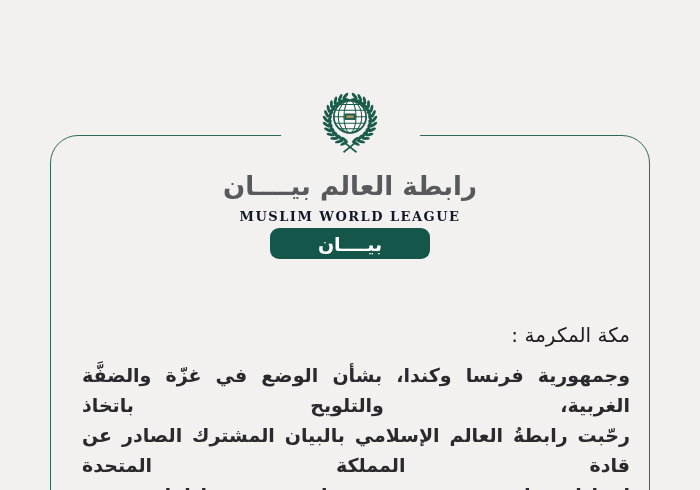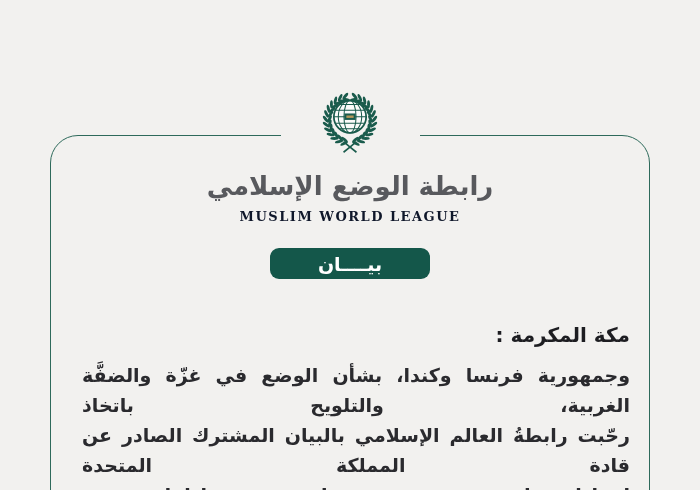--- a/index.html
+++ b/index.html
@@ -33,27 +33,27 @@
     direction:rtl;font-weight:700;font-size:26px;line-height:46px;
     color:#58595d;letter-spacing:0;
     font-family:"DejaVu Sans",sans-serif;
   }
   .english-name{
     position:absolute;left:0;top:209px;width:700px;text-align:center;
     font-family:"DejaVu Serif","Liberation Serif",serif;
     font-weight:700;font-size:13px;letter-spacing:1.5px;color:#0f172a;
   }
   .banner{
-    position:absolute;left:270px;top:248px;width:160px;height:31px;
+    position:absolute;left:270px;top:228px;width:160px;height:31px;
     border-radius:9px;display:flex;align-items:center;justify-content:center;
     color:#ffffff;font-size:19px;font-weight:700;direction:rtl;
   }
   .heading{
     position:absolute;right:70px;top:323px;direction:rtl;
-    font-size:20px;font-weight:700;color:#1d1d21;
+    font-size:20px;font-weight:400;color:#1d1d21;
   }
   .body-text{
     position:absolute;left:82px;right:70px;top:360px;
     direction:rtl;font-size:19px;line-height:30px;font-weight:700;
     color:var(--ink);
   }
   .body-line{
     text-align:justify;text-align-last:justify;text-justify:inter-word;
     white-space:nowrap0;
   }
@@ -124,21 +124,21 @@
         <path d="M58,82 Q50,76 42,69" stroke="#1a5b4c" stroke-width="2" fill="none"></path>
         <circle cx="50" cy="38" r="20" fill="#fbfbfa" stroke="#1a5b4c" stroke-width="2.2"></circle>
         <ellipse cx="50" cy="38" rx="7.5" ry="20" fill="none" stroke="#1a5b4c" stroke-width="1.3"></ellipse>
         <ellipse cx="50" cy="38" rx="14.5" ry="20" fill="none" stroke="#1a5b4c" stroke-width="1.3"></ellipse>
         <path d="M30,38 H70 M31.7,30 H68.3 M31.7,46 H68.3 M36.8,23 H63.2 M36.8,53 H63.2" stroke="#1a5b4c" stroke-width="1.3" fill="none"></path>
         <rect x="43" y="34" width="14" height="8" fill="#1a5b4c"></rect>
         <rect x="45.5" y="36.5" width="9" height="3" fill="#b5985a"></rect>
       </svg>
   </div>
 
-  <div class="calligraphy">رابطة الوضع الإسلامي</div>
+  <div class="calligraphy">رابطة العالم بيــــان</div>
 
   <div class="english-name">MUSLIM WORLD LEAGUE</div>
 
   <div class="banner" id="banner" style="background: rgb(20, 87, 74);">
     <span>بيــــان</span>
   </div>
 
   <div class="heading">مكة المكرمة :</div>
 
   <div class="body-text">

